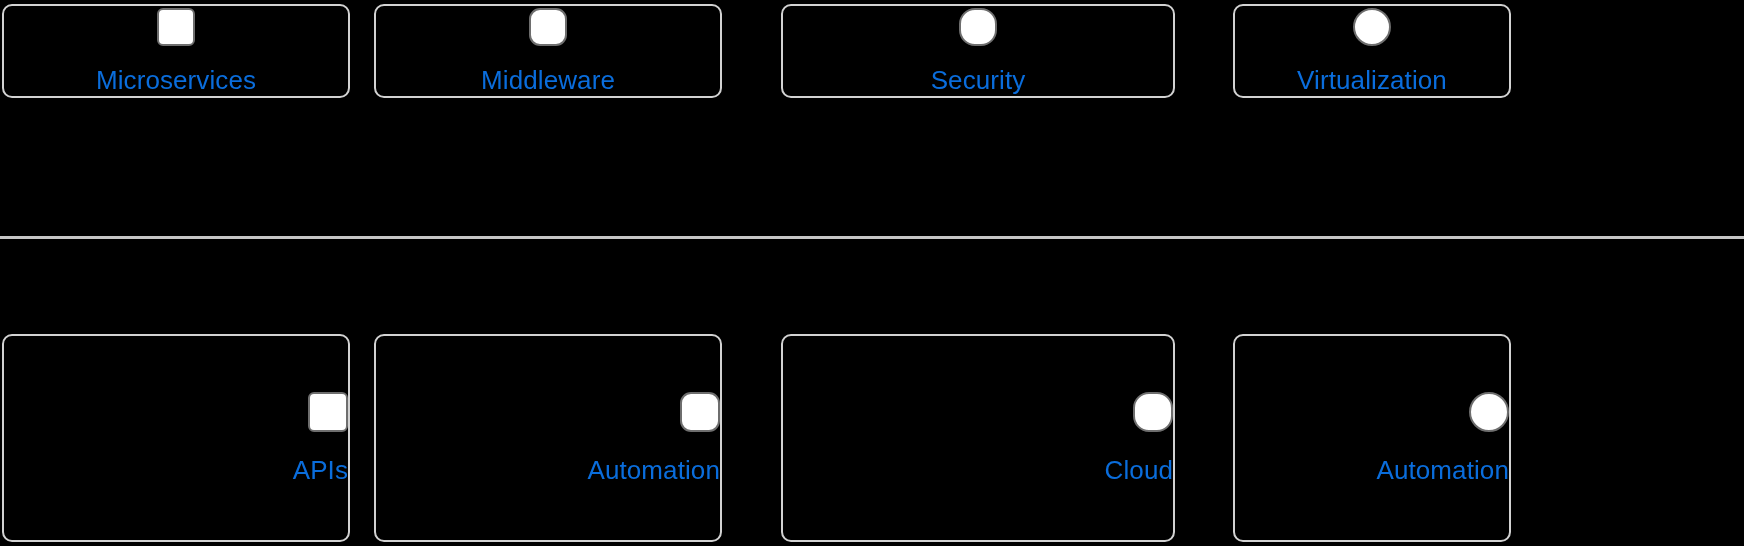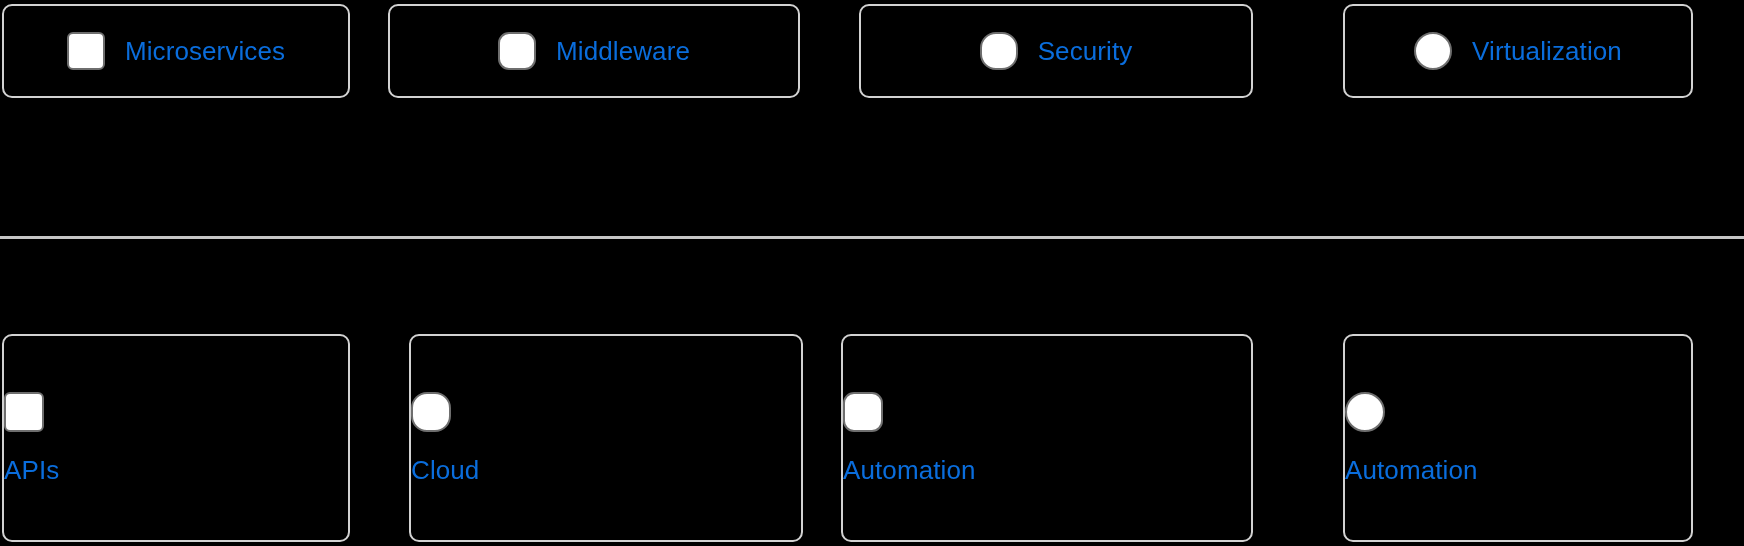--- a/index.html
+++ b/index.html
@@ -57,39 +57,39 @@
   .card {
     background: #000000;
     border: 2px solid #d2d2d2;
     border-radius: 10px;
     display: flex;
     position: relative;
   }
 
   .row-top .card {
     height: 94px;
-    flex-direction: row;
+    flex-direction: column;
     align-items: center;
     justify-content: center;
     gap: 20px;
   }
 
   .row-bottom .card {
     height: 208px;
     flex-direction: column;
-    align-items: flex-start;
+    align-items: flex-end;
     justify-content: center;
     gap: 24px;
   }
 
   
   .col-1 { width: 348px; margin-left: 0px; }
-  .col-2 { width: 412px; margin-left: 38px; }
+  .col-2 { width: 348px; margin-left: 24px; }
   .col-3 { width: 394px; margin-left: 59px; }
-  .col-4 { width: 350px; margin-left: 90px; }
+  .col-4 { width: 278px; margin-left: 58px; }
 
   
   .icon {
     background: #ffffff;
     border: 2px solid #6e6e6e;
     flex: 0 0 auto;
   }
 
   .row-top .icon {
     width: 38px;
@@ -151,28 +151,28 @@
 
   <div class="divider"></div>
 
   <div class="row row-bottom">
 
     <div class="card col-1">
       <span class="icon shape-square"></span>
       <span class="label">APIs</span>
     </div>
 
+    <div class="card col-2">
+      <span class="icon shape-rounded"></span>
+      <span class="label">Automation</span>
+    </div>
+
     <div class="card col-3">
       <span class="icon shape-squircle"></span>
       <span class="label">Cloud</span>
-    </div>
-
-    <div class="card col-2">
-      <span class="icon shape-rounded"></span>
-      <span class="label">Automation</span>
     </div>
 
     <div class="card col-4">
       <span class="icon shape-circle"></span>
       <span class="label">Automation</span>
     </div>
 
   </div>
 
 </div>

